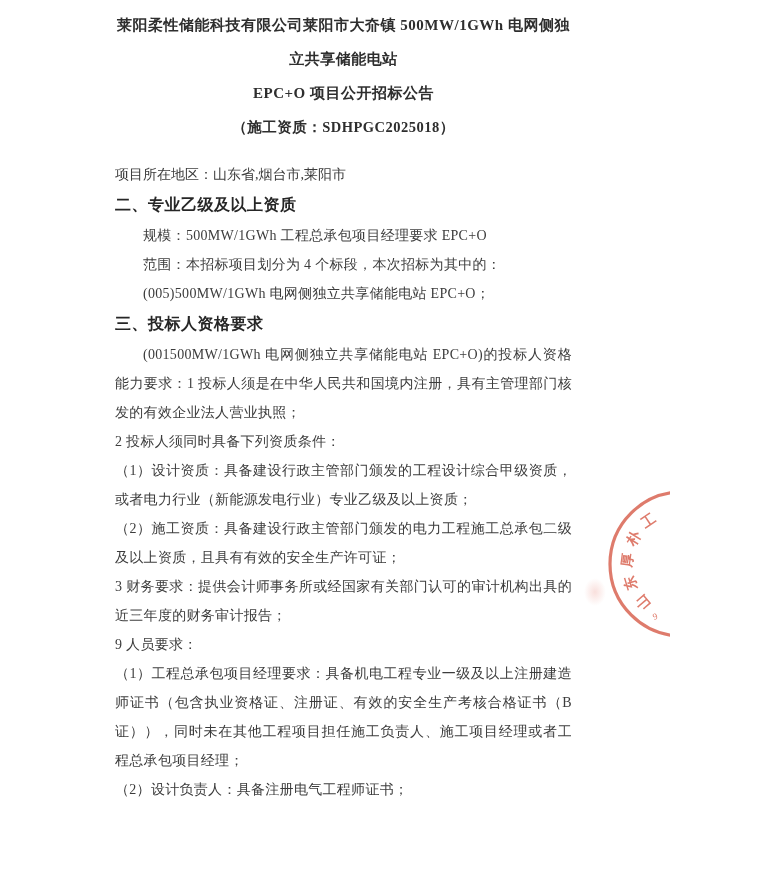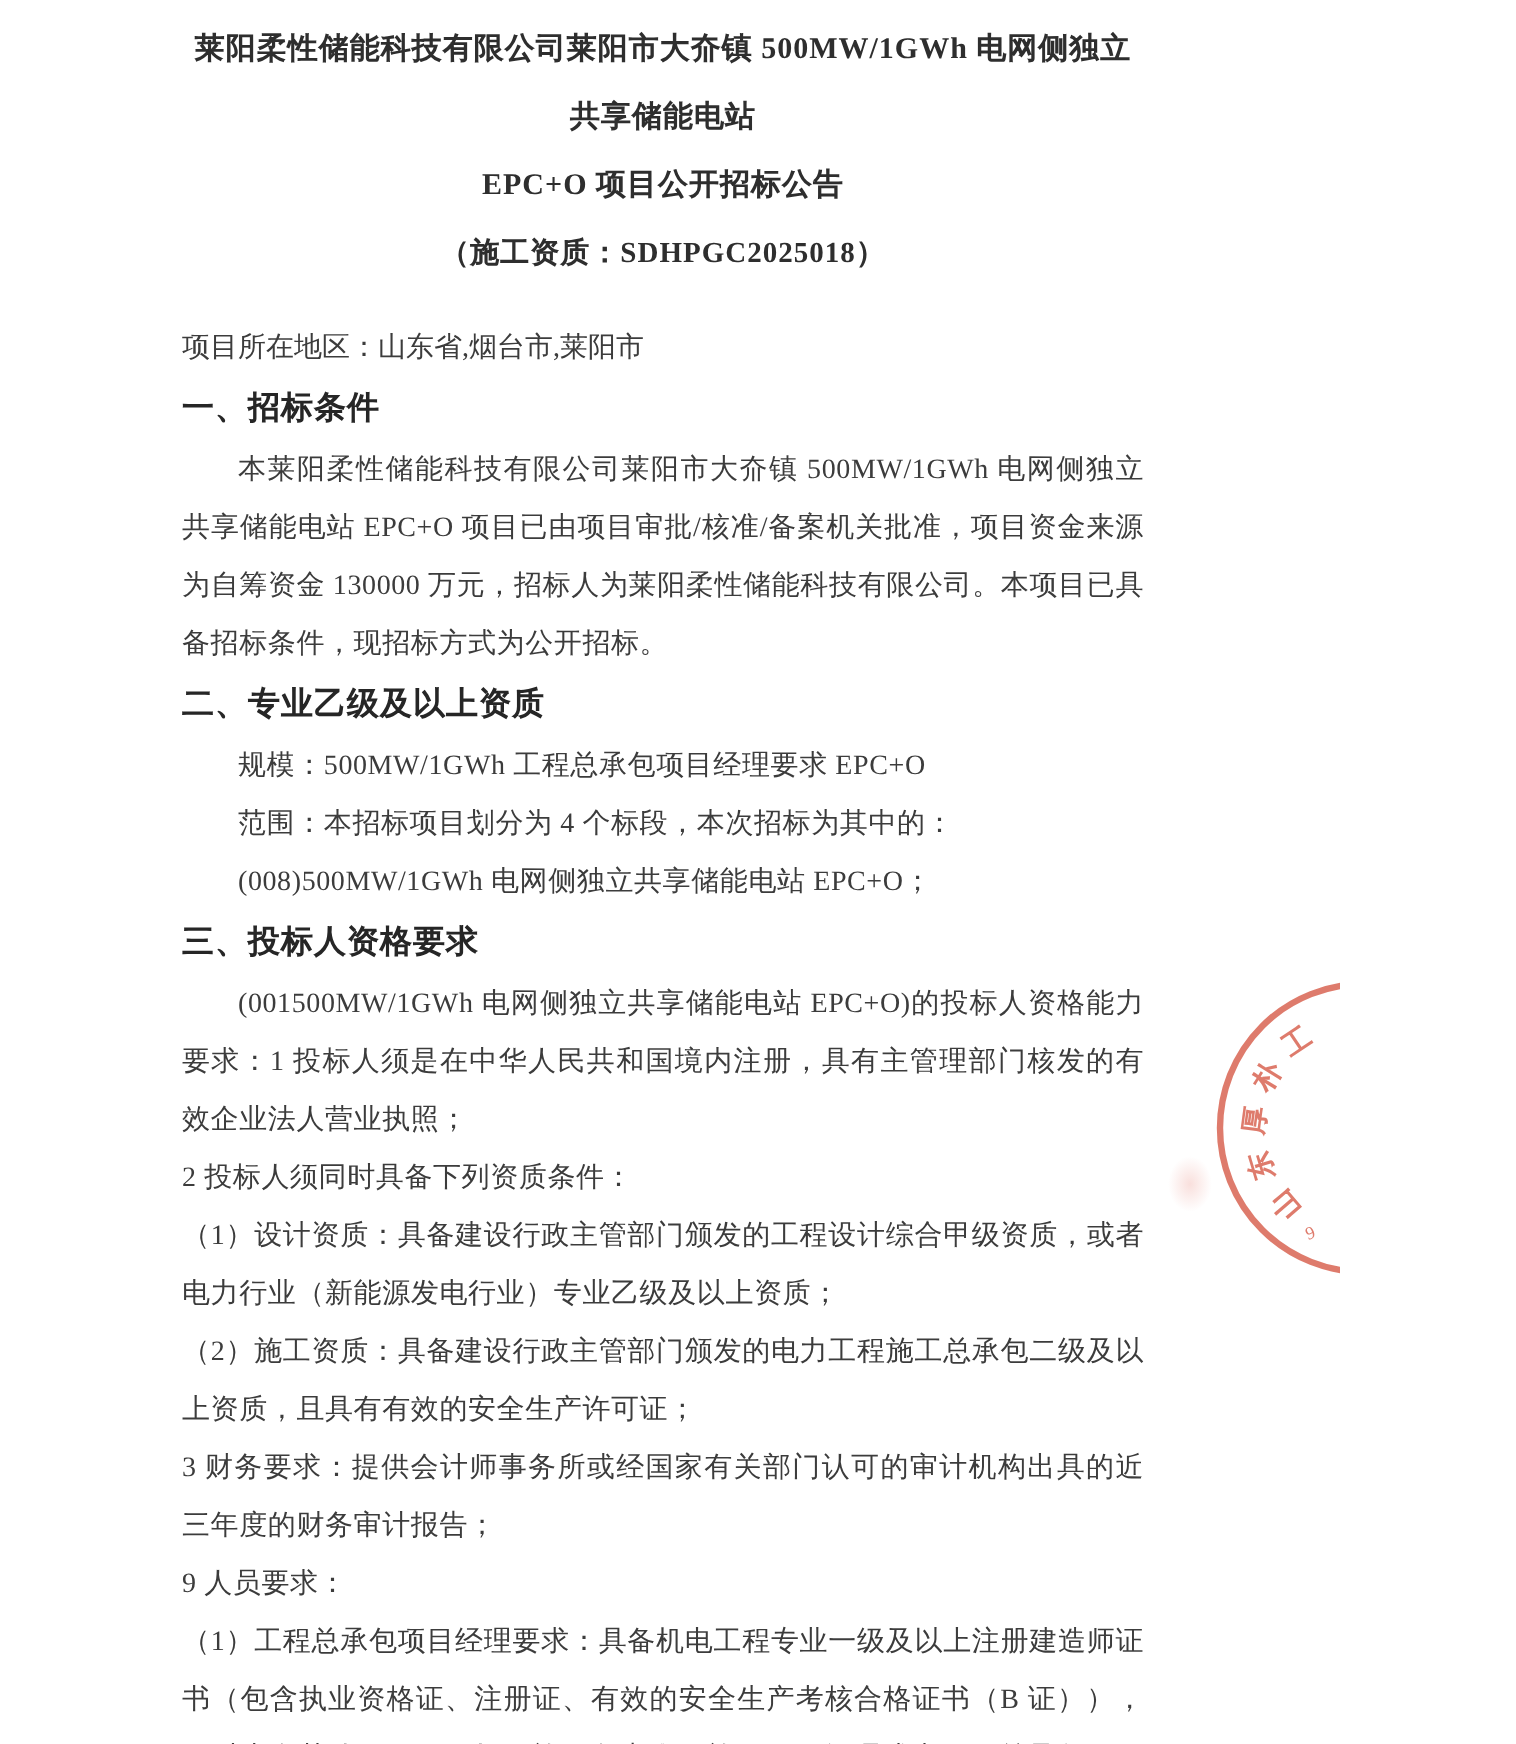--- a/index.html
+++ b/index.html
@@ -10,21 +10,21 @@
     background: #ffffff;
     position: relative;
     overflow: hidden;
     font-family: "Liberation Serif", "DejaVu Serif", serif;
     color: #3c3c3c;
   }
   .page {
     position: relative;
     width: 670px;
     height: 872px;
-    padding: 8px 98px 0 91px;
+    padding: 8px 98px 0 115px;
   }
   .title-block { text-align: center; font-weight: bold; color: #2e2e2e; }
   .title-line { font-size: 15px; line-height: 34px; letter-spacing: 0.5px; }
   .title-line.tender-no { font-size: 14.5px; }
   .doc-body { margin-top: 16px; }
   .meta-line { font-size: 14px; line-height: 29px; }
   .section-heading {
     font-size: 16px;
     font-weight: bold;
     color: #262626;
@@ -68,30 +68,26 @@
 
   <div class="title-block">
     <div class="title-line">莱阳柔性储能科技有限公司莱阳市大夼镇 500MW/1GWh 电网侧独立共享储能电站</div>
     <div class="title-line">EPC+O 项目公开招标公告</div>
     <div class="title-line tender-no">（施工资质：SDHPGC2025018）</div>
   </div>
 
   <div class="doc-body">
     <div class="meta-line">项目所在地区：山东省,烟台市,莱阳市</div>
 
-    <div class="section">
-      <div class="section-heading">一、招标条件</div>
-      <p class="para indent">本莱阳柔性储能科技有限公司莱阳市大夼镇 500MW/1GWh 电网侧独立共享储能电站 EPC+O 项目已由项目审批/核准/备案机关批准，项目资金来源为自筹资金 130000 万元，招标人为莱阳柔性储能科技有限公司。本项目已具备招标条件，现招标方式为公开招标。</p>
-    </div>
 
     <div class="section">
       <div class="section-heading">二、专业乙级及以上资质</div>
       <p class="para indent">规模：500MW/1GWh 工程总承包项目经理要求 EPC+O</p>
       <p class="para indent">范围：本招标项目划分为 4 个标段，本次招标为其中的：</p>
-      <p class="para indent">(008)500MW/1GWh 电网侧独立共享储能电站 EPC+O；</p>
+      <p class="para indent">(005)500MW/1GWh 电网侧独立共享储能电站 EPC+O；</p>
     </div>
 
     <div class="section">
       <div class="section-heading">三、投标人资格要求</div>
       <p class="para indent">(001500MW/1GWh 电网侧独立共享储能电站 EPC+O)的投标人资格能力要求：1 投标人须是在中华人民共和国境内注册，具有主管理部门核发的有效企业法人营业执照；</p>
       <p class="para">2 投标人须同时具备下列资质条件：</p>
       <p class="para">（1）设计资质：具备建设行政主管部门颁发的工程设计综合甲级资质，或者电力行业（新能源发电行业）专业乙级及以上资质；</p>
       <p class="para">（2）施工资质：具备建设行政主管部门颁发的电力工程施工总承包二级及以上资质，且具有有效的安全生产许可证；</p>
       <p class="para">3 财务要求：提供会计师事务所或经国家有关部门认可的审计机构出具的近三年度的财务审计报告；</p>
       <p class="para">9 人员要求：</p>

